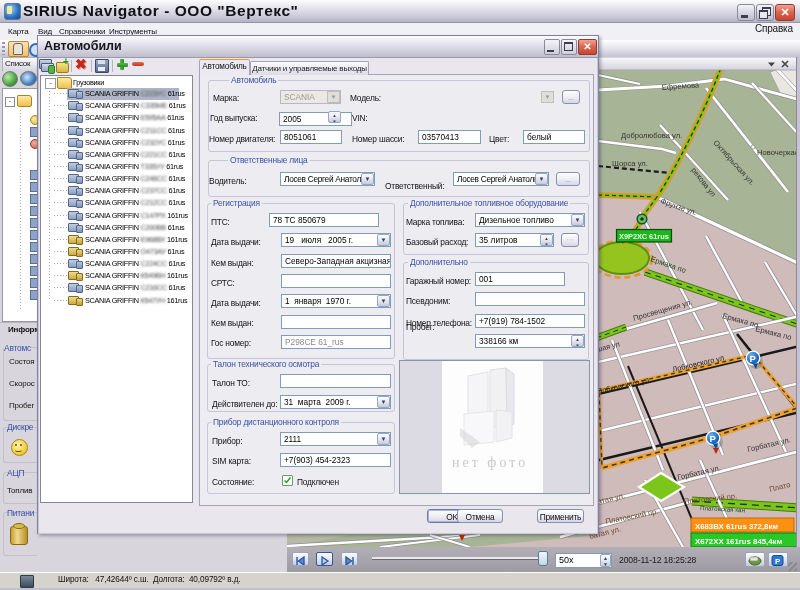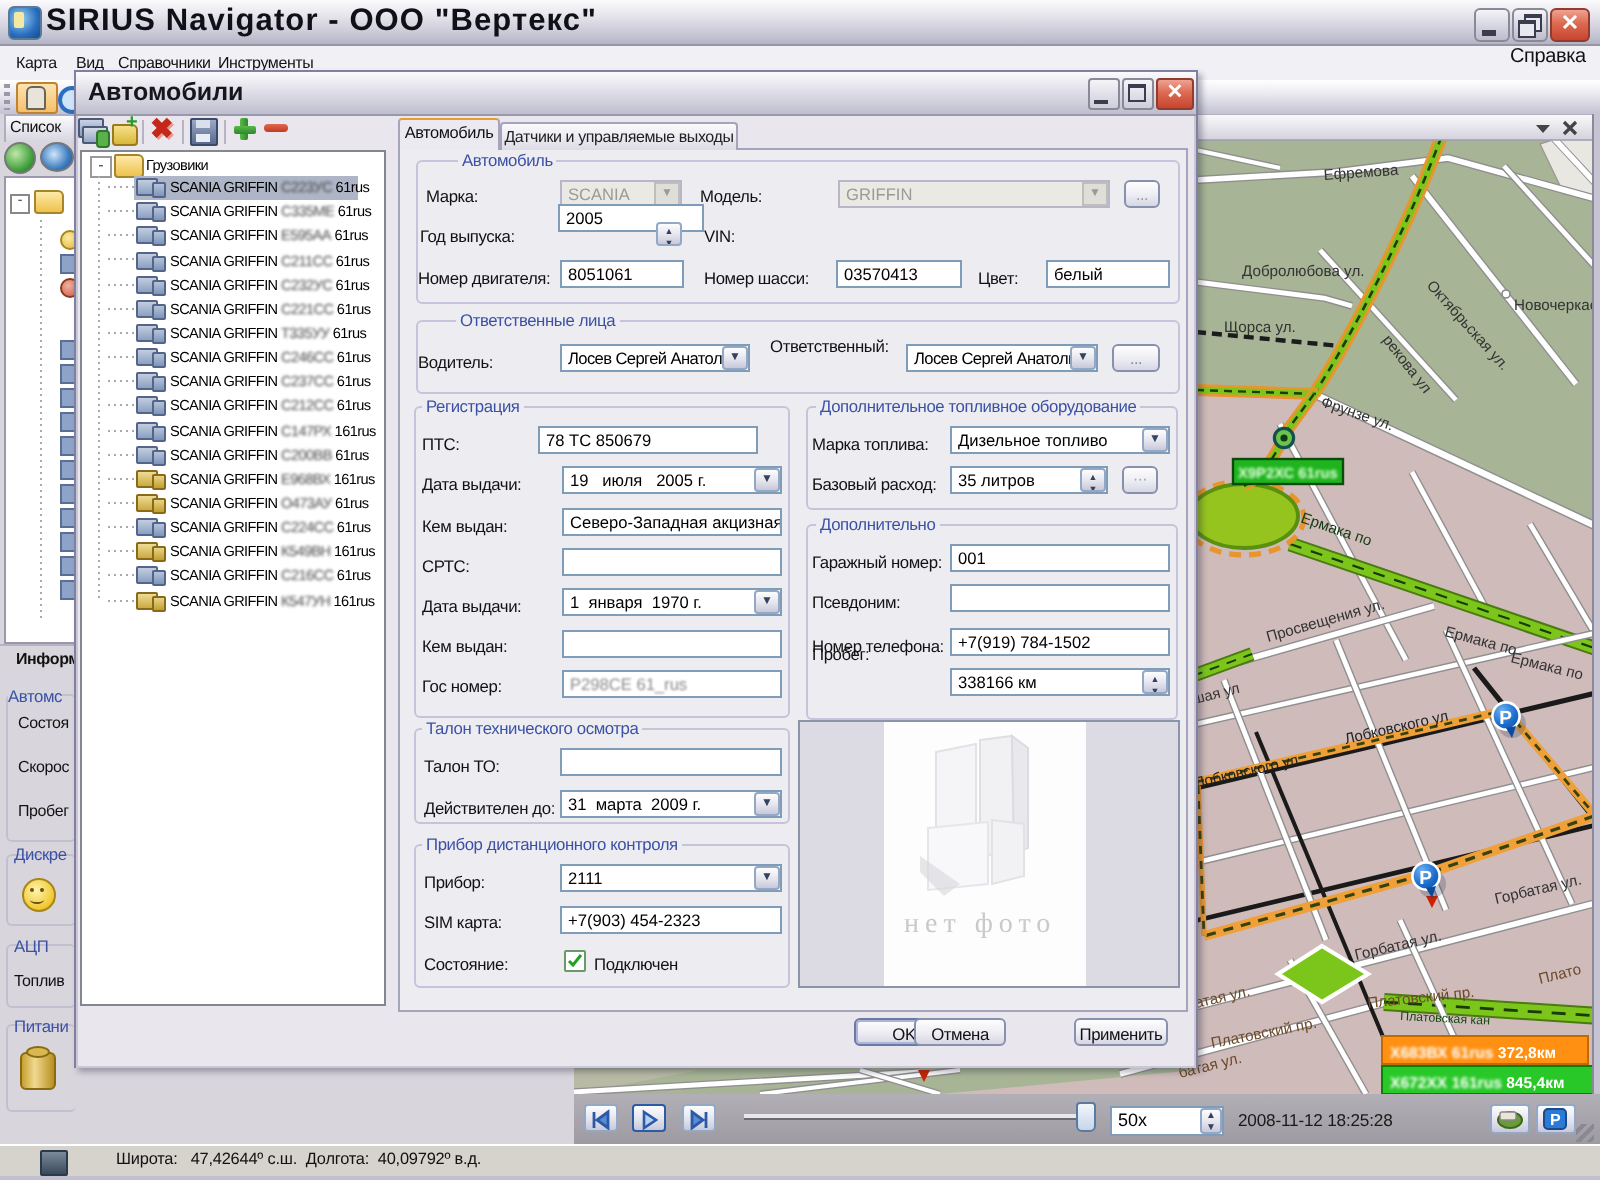--- a/index.html
+++ b/index.html
@@ -384,39 +384,38 @@
 <div class="a" style="left:199px;top:74px;width:393px;height:430px;background:#edecf1;border:1px solid #a5a4ba"></div>
 <div class="a" style="left:250px;top:61px;width:119px;height:14px;background:linear-gradient(180deg,#fafafc,#dddce6);border:1px solid #a5a4ba;border-bottom:0;border-radius:2px 2px 0 0;font-size:8.4px;color:#222;text-align:center;padding-top:2px;box-sizing:border-box;white-space:nowrap;font-size:8px;letter-spacing:-0.2px">Датчики и управляемые выходы</div>
 <div class="a" style="left:199px;top:59px;width:51px;height:16px;background:#eceaf1;border:1px solid #a5a4ba;border-bottom:0;border-top:1.5px solid #e89b30;border-radius:2px 2px 0 0;font-size:8.4px;color:#111;text-align:center;padding-top:2px;box-sizing:border-box;white-space:nowrap;font-size:8.2px;letter-spacing:-0.2px">Автомобиль</div>
 
 <div class="a gb" style="left:208px;top:80px;width:380px;height:70px"></div>
     <div class="a gl" style="left:229px;top:75px">Автомобиль</div>
 <div class="a lbl" style="left:213px;top:93px">Марка:</div>
     <div class="a fld dis" style="left:280px;top:90px;width:61px;height:14px">SCANIA</div>
     <div class="a" style="left:327px;top:91px;width:13px;height:12px;background:#e0ded8;border:1px solid #c0beb8;color:#9a9a96;font-size:6px;text-align:center;line-height:11px;box-sizing:border-box">▼</div>
     <div class="a lbl" style="left:350px;top:93px">Модель:</div>
-    <div class="a fld dis" style="left:419px;top:90px;width:136px;height:14px">GRIFFIN</div>
     <div class="a" style="left:541px;top:91px;width:13px;height:12px;background:#e0ded8;border:1px solid #c0beb8;color:#9a9a96;font-size:6px;text-align:center;line-height:11px;box-sizing:border-box">▼</div>
 <div class="a btn" style="left:562px;top:90px;width:18px;height:14px;font-size:8px;color:#9a9a9a">...</div>
 <div class="a lbl" style="left:210px;top:113px">Год выпуска:</div>
-    <div class="a fld" style="left:279px;top:102px;width:73px;height:14px">2005</div>
+    <div class="a fld" style="left:279px;top:112px;width:73px;height:14px">2005</div>
     <div class="a cb" style="left:328px;top:111px;width:13px;height:12px;font-size:4.5px;line-height:5.5px;padding-top:1px">▲<br>▼</div>
     <div class="a lbl" style="left:352px;top:113px">VIN:</div>
 <div class="a lbl" style="left:209px;top:134px">Номер двигателя:</div>
     <div class="a fld" style="left:280px;top:130px;width:62px;height:14px">8051061</div>
     <div class="a lbl" style="left:352px;top:134px">Номер шасси:</div>
     <div class="a fld" style="left:418px;top:130px;width:63px;height:14px">03570413</div>
     <div class="a lbl" style="left:489px;top:134px">Цвет:</div>
     <div class="a fld" style="left:523px;top:130px;width:62px;height:14px">белый</div>
 <div class="a gb" style="left:208px;top:160px;width:380px;height:35px"></div>
     <div class="a gl" style="left:228px;top:155px">Ответственные лица</div>
 <div class="a lbl" style="left:209px;top:176px">Водитель:</div>
     <div class="a fld" style="left:280px;top:172px;width:95px;height:14px;letter-spacing:-0.3px">Лосев Сергей Анатоль</div>
     <div class="a cb" style="left:361px;top:173px;width:13px;height:12px;font-size:6px;line-height:11px">▼</div>
-    <div class="a lbl" style="left:385px;top:168px">Ответственный:</div>
+    <div class="a lbl" style="left:385px;top:181px">Ответственный:</div>
     <div class="a fld" style="left:453px;top:172px;width:96px;height:14px;letter-spacing:-0.3px">Лосев Сергей Анатоль</div>
     <div class="a cb" style="left:535px;top:173px;width:13px;height:12px;font-size:6px;line-height:11px">▼</div>
 <div class="a btn" style="left:556px;top:172px;width:24px;height:14px;font-size:8px;color:#7a8ab0">...</div>
 <div class="a gb" style="left:207px;top:203px;width:186px;height:154px"></div>
     <div class="a gl" style="left:211px;top:198px">Регистрация</div>
 <div class="a lbl" style="left:211px;top:217px">ПТС:</div>
     <div class="a fld" style="left:269px;top:213px;width:110px;height:14px">78 ТС 850679</div>
 <div class="a lbl" style="left:211px;top:237px">Дата выдачи:</div>
     <div class="a fld" style="left:281px;top:233px;width:110px;height:14px">19&nbsp;&nbsp;&nbsp;июля&nbsp;&nbsp;&nbsp;2005 г.</div>
     <div class="a cb" style="left:377px;top:234px;width:13px;height:12px;font-size:6px;line-height:11px">▼</div>
@@ -436,21 +435,21 @@
 <div class="a lbl" style="left:406px;top:217px">Марка топлива:</div>
     <div class="a fld" style="left:475px;top:213px;width:110px;height:14px">Дизельное топливо</div>
     <div class="a cb" style="left:571px;top:214px;width:13px;height:12px;font-size:6px;line-height:11px">▼</div>
 <div class="a lbl" style="left:406px;top:237px">Базовый расход:</div>
     <div class="a fld" style="left:475px;top:233px;width:79px;height:14px">35 литров</div>
     <div class="a cb" style="left:540px;top:234px;width:13px;height:12px;font-size:4.5px;line-height:5.5px;padding-top:1px">▲<br>▼</div>
 <div class="a btn" style="left:561px;top:233px;width:18px;height:14px;font-size:7px;color:#8aa">⋯</div>
 <div class="a gb" style="left:403px;top:262px;width:184px;height:96px"></div>
     <div class="a gl" style="left:408px;top:257px">Дополнительно</div>
 <div class="a lbl" style="left:406px;top:276px">Гаражный номер:</div>
-    <div class="a fld" style="left:475px;top:272px;width:110px;height:14px">001</div>
+    <div class="a fld" style="left:475px;top:272px;width:90px;height:14px">001</div>
 <div class="a lbl" style="left:406px;top:296px">Псевдоним:</div>
     <div class="a fld" style="left:475px;top:292px;width:110px;height:14px"></div>
 <div class="a lbl" style="left:406px;top:318px">Номер телефона:</div>
     <div class="a fld" style="left:475px;top:314px;width:110px;height:14px">+7(919) 784-1502</div>
 <div class="a lbl" style="left:406px;top:322px">Пробег:</div>
     <div class="a fld" style="left:475px;top:334px;width:110px;height:14px">338166 км</div>
     <div class="a cb" style="left:571px;top:335px;width:13px;height:12px;font-size:4.5px;line-height:5.5px;padding-top:1px">▲<br>▼</div>
 <div class="a gb" style="left:207px;top:364px;width:186px;height:46px"></div>
     <div class="a gl" style="left:211px;top:359px">Талон технического осмотра</div>
 <div class="a lbl" style="left:212px;top:378px">Талон ТО:</div>

